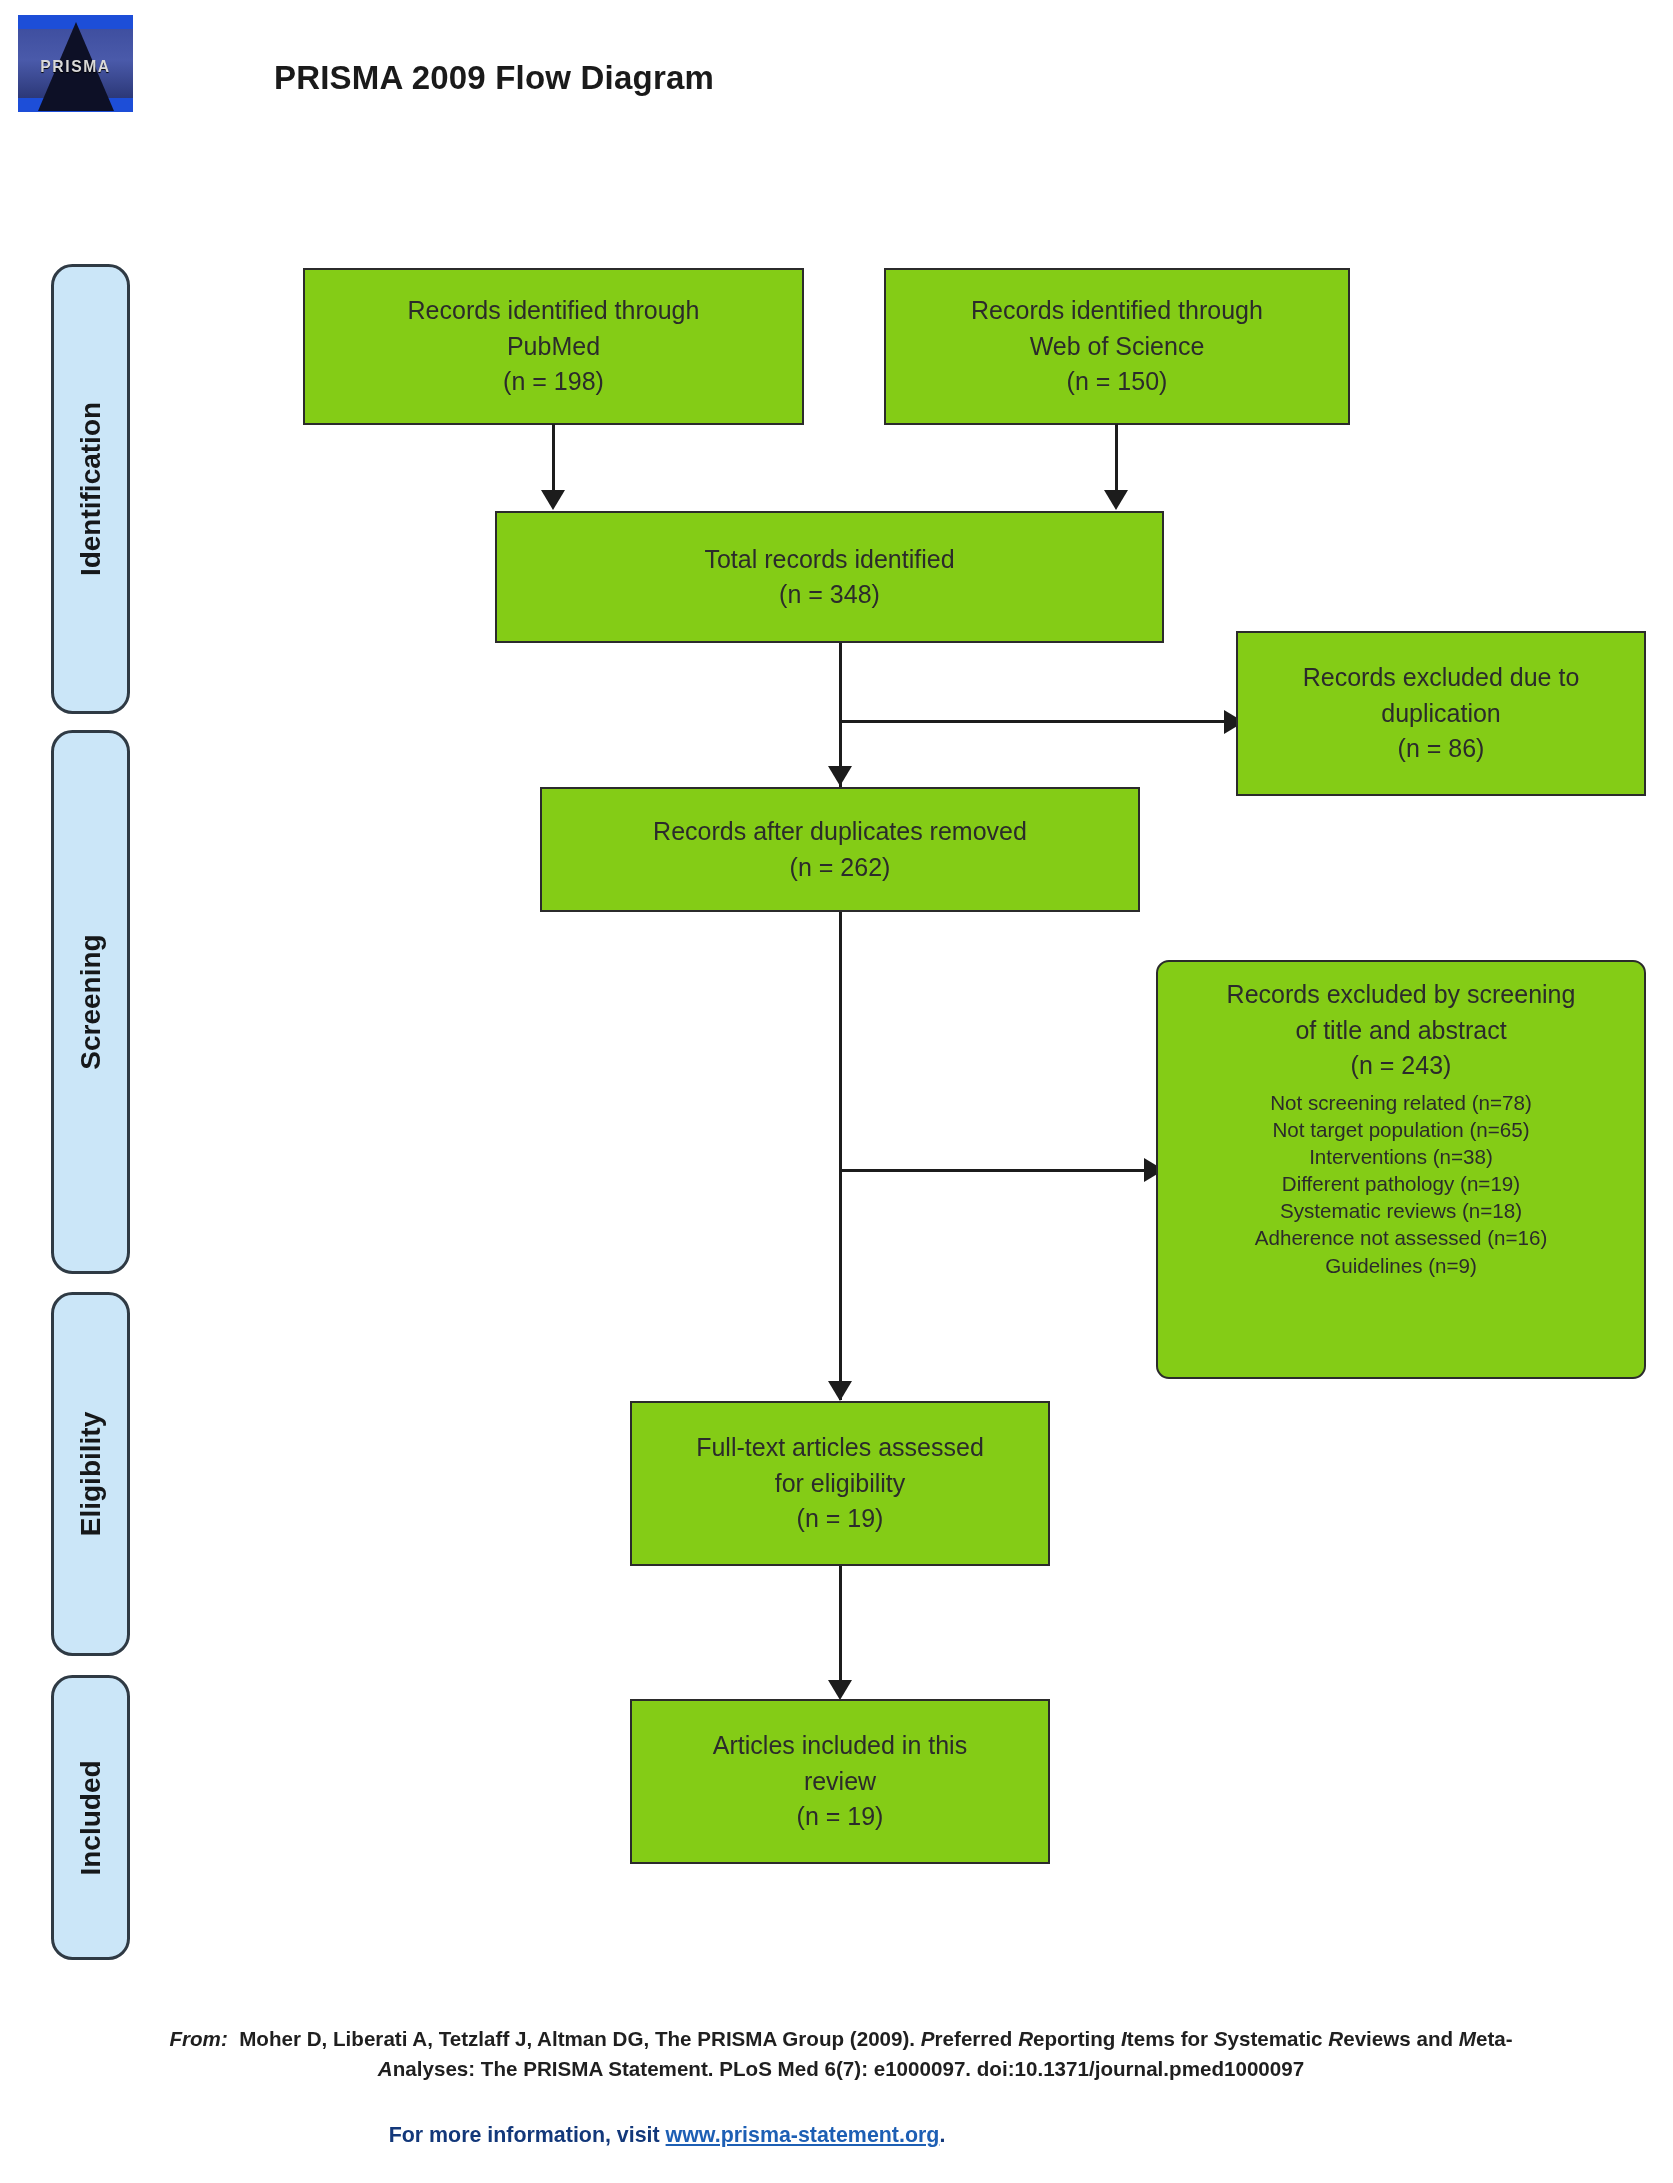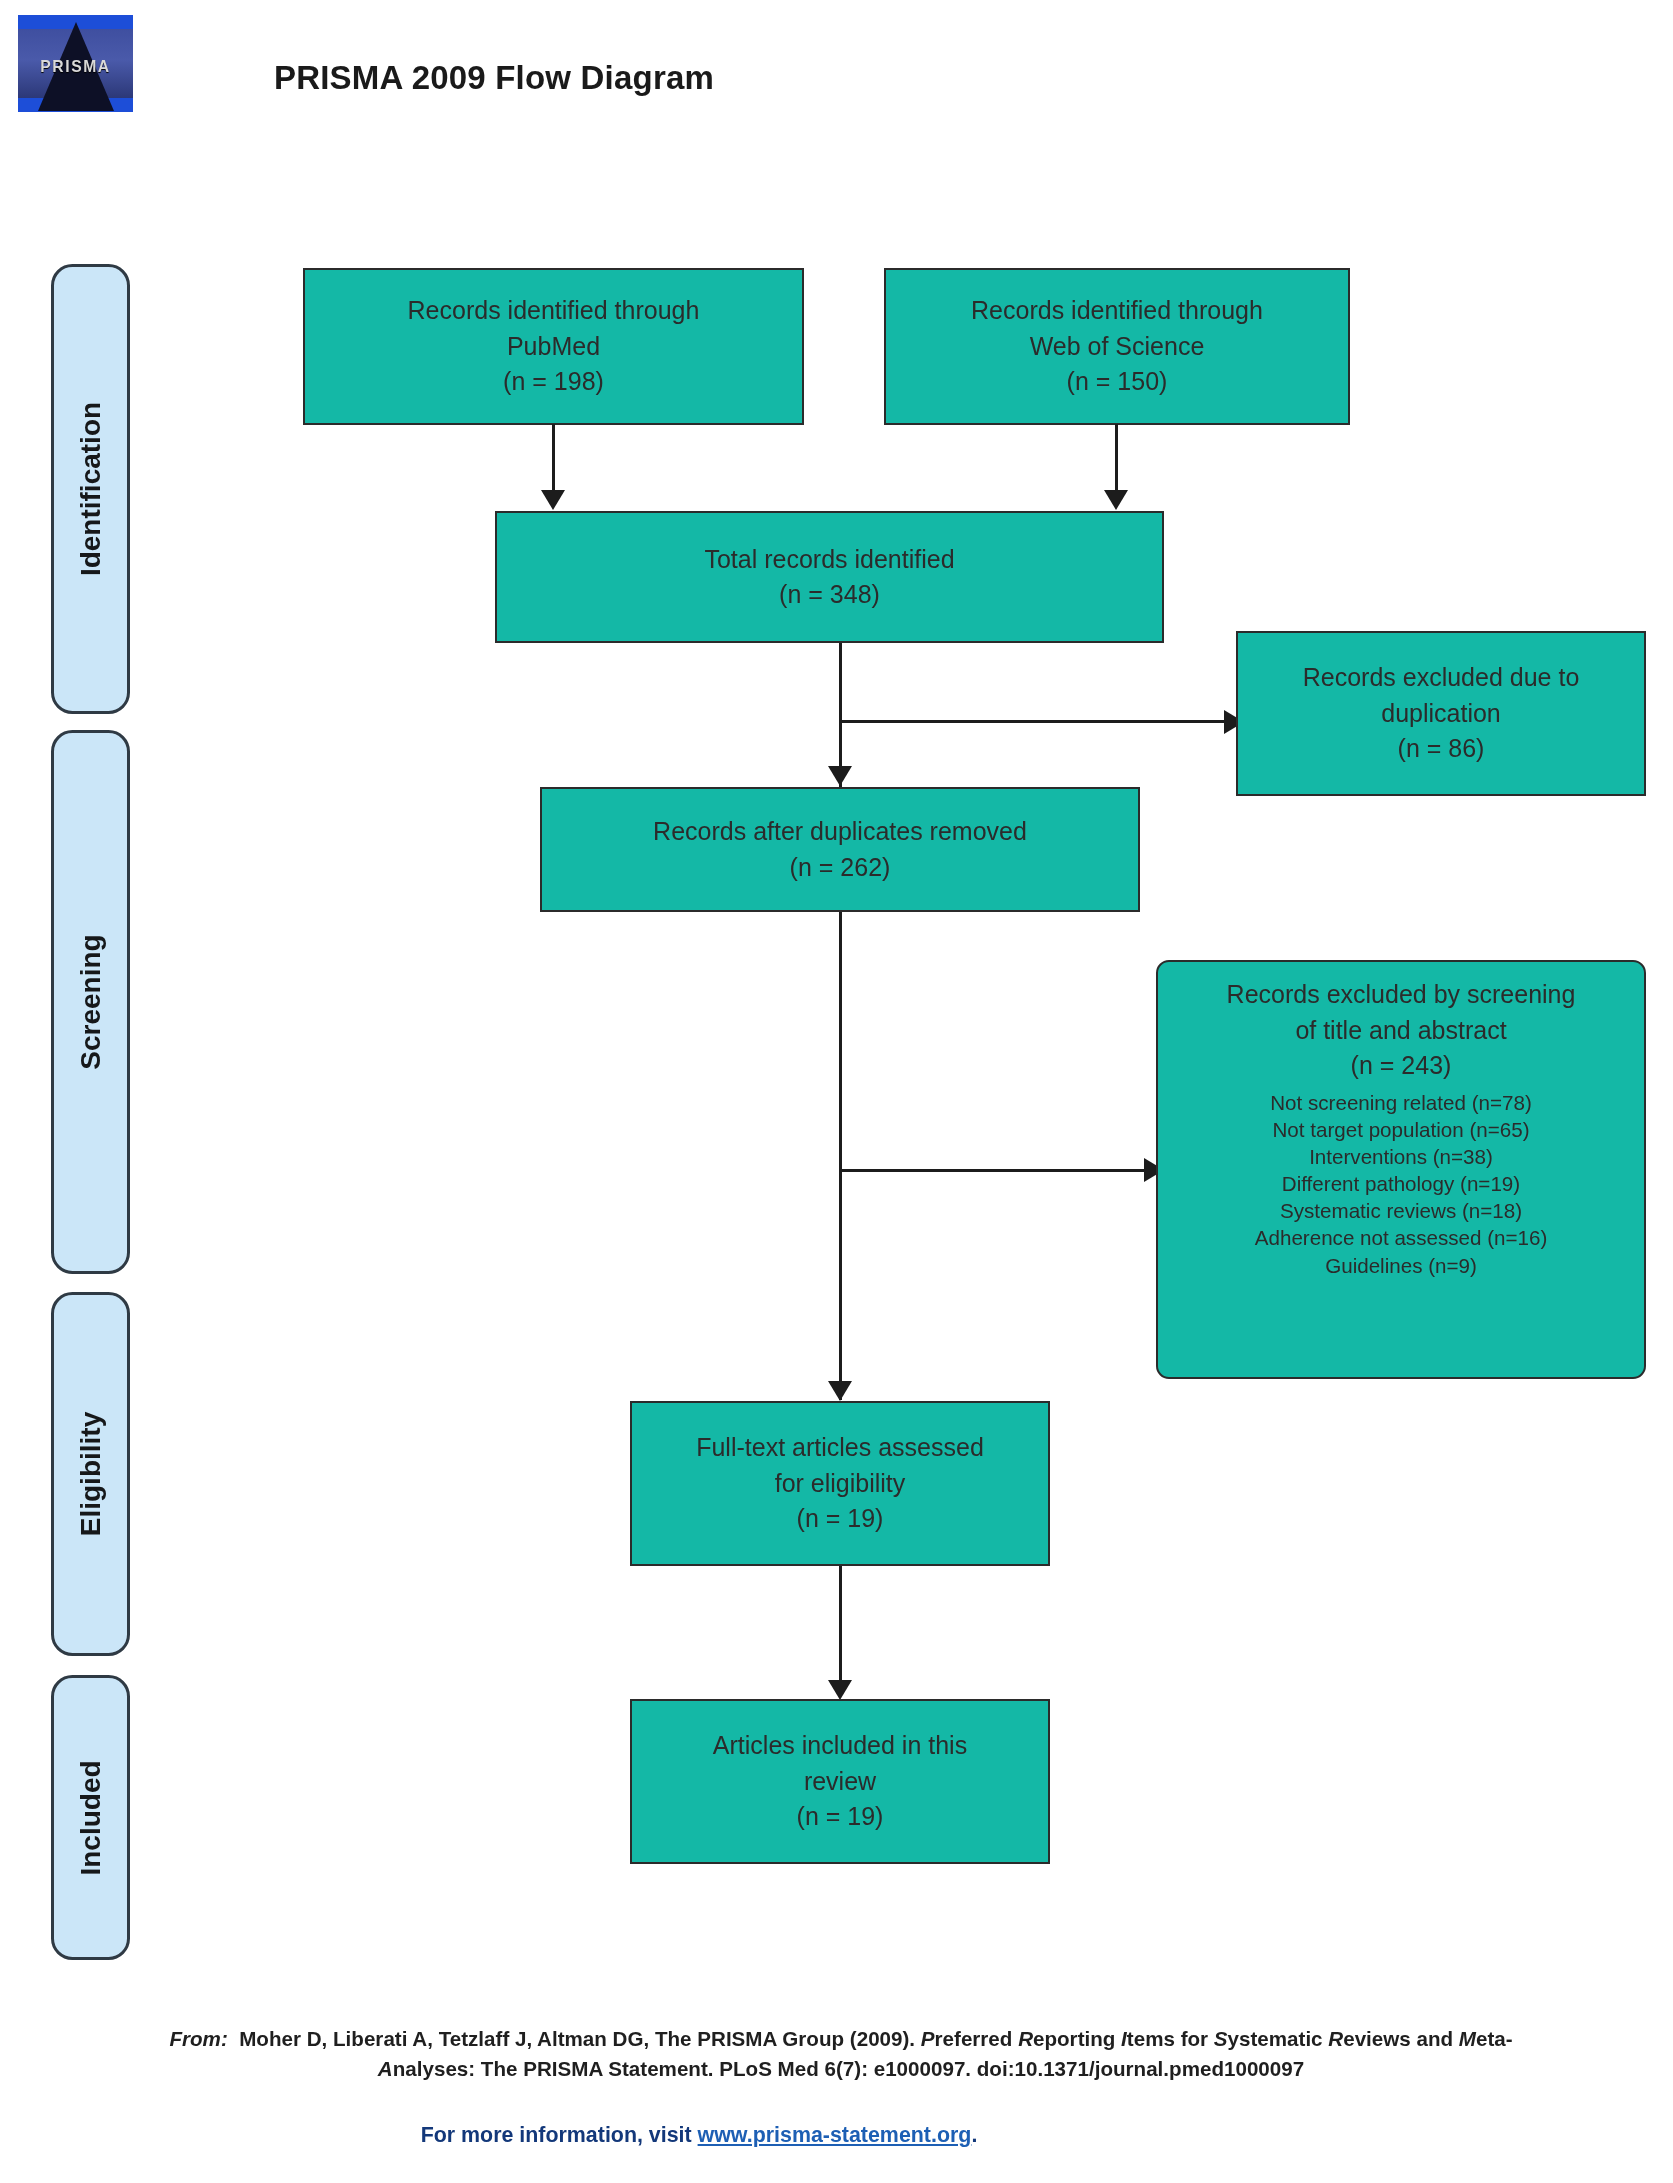--- a/index.html
+++ b/index.html
@@ -88,21 +88,21 @@
     white-space: nowrap;
     font-size: 28px;
     font-weight: bold;
     color: #16181a;
   }
 
   
   .flow-box {
     position: absolute;
     box-sizing: border-box;
-    background: #14b8a6;
+    background: #84cc16;
     border: 2.5px solid #2b2b2b;
     display: flex;
     flex-direction: column;
     justify-content: center;
     text-align: center;
     font-size: 25px;
     line-height: 1.42;
     color: #2b2b2b;
     padding: 5px 10px;
   }
@@ -156,21 +156,20 @@
   #citation .it { font-style: italic; }
   #more-info {
     position: absolute;
     left: 0;
     top: 2123px;
     width: 1334px;
     text-align: center;
     font-size: 21.4px;
     font-weight: bold;
     color: #13387a;
-    padding-left: 32px;
   }
   #more-info a,
   #more-info .link {
     color: #1d5fb4;
     text-decoration: underline;
   }
 </style>
 </head>
 <body>
 

